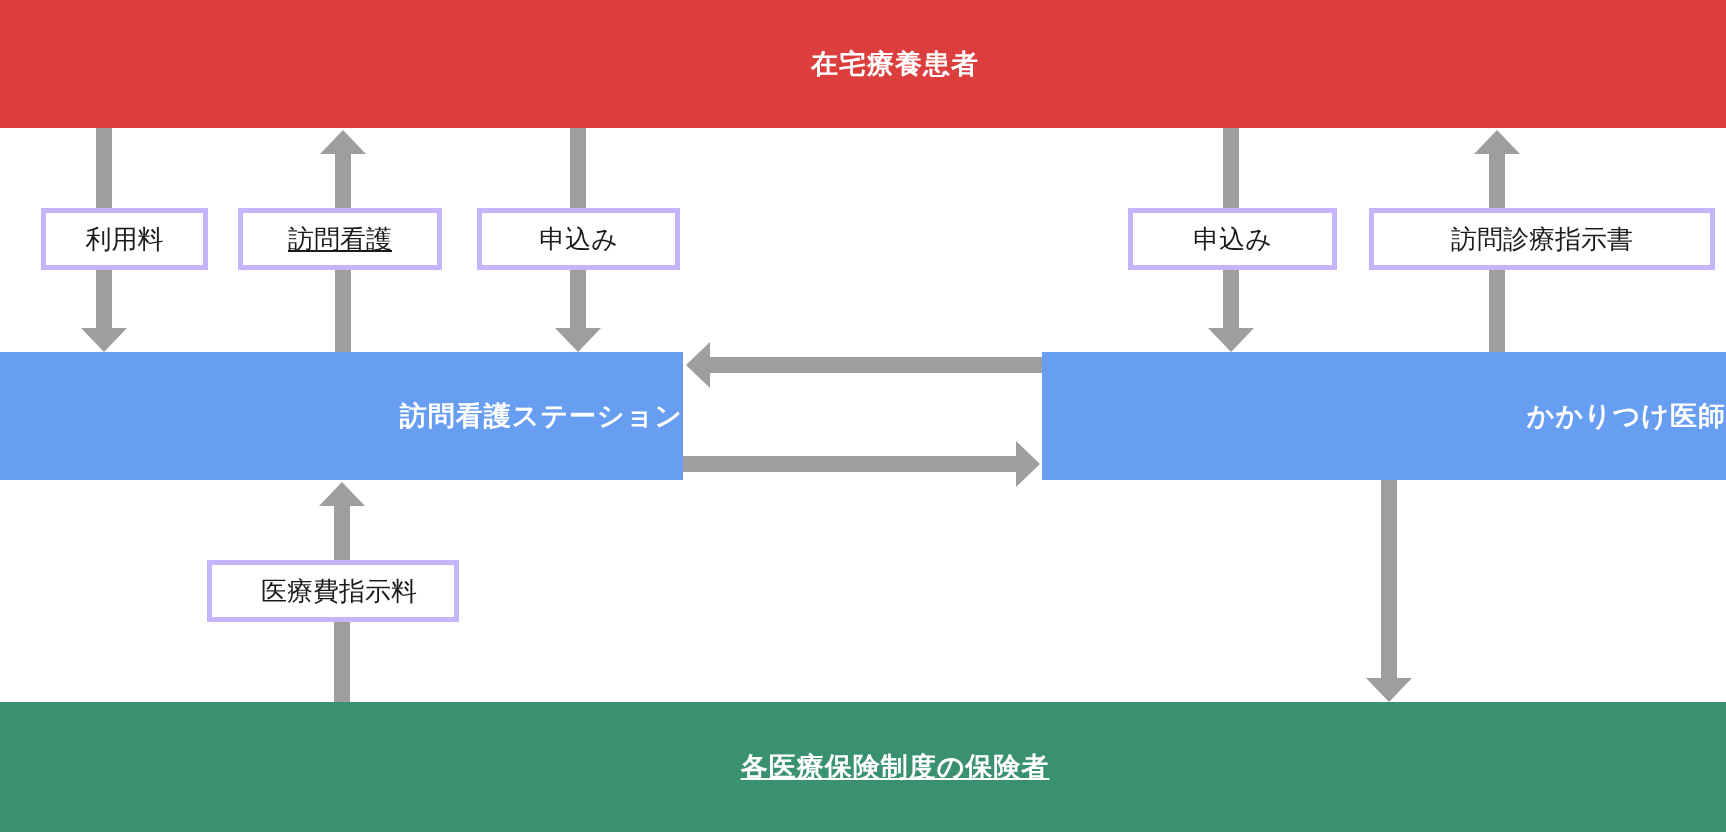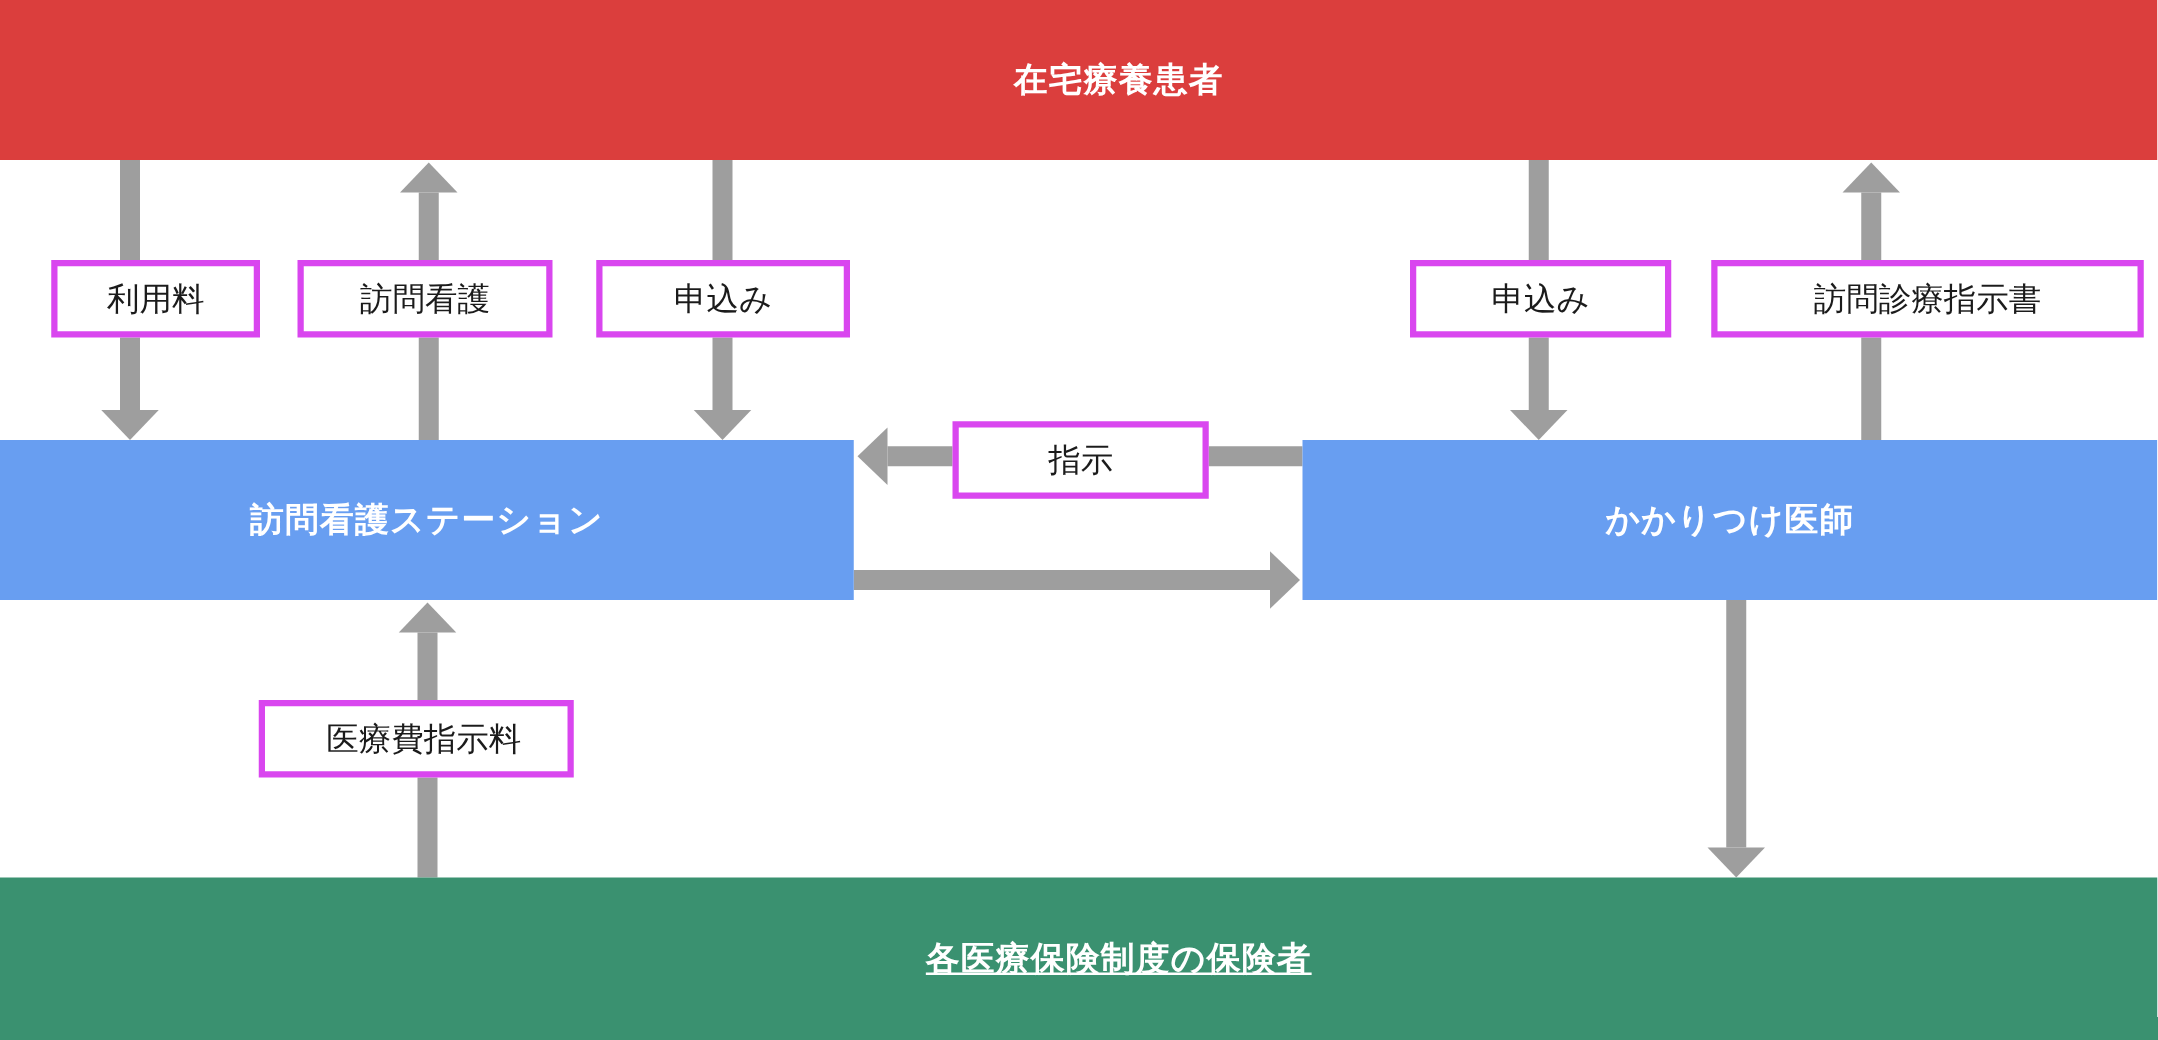--- a/index.html
+++ b/index.html
@@ -5,25 +5,25 @@
   html,body{margin:0;padding:0;background:#ffffff;}
   body{font-family:"Liberation Sans","DejaVu Sans",sans-serif;}
   .stage{position:relative;width:1726px;height:832px;background:#ffffff;overflow:hidden;}
 
   .banner{position:absolute;left:0;width:1726px;display:flex;align-items:center;justify-content:center;
           color:#ffffff;font-weight:bold;font-size:27px;letter-spacing:1px;z-index:4;padding-left:32px;}
   .banner.red{top:0;height:128px;background:#db3e3d;}
   .banner.green{top:702px;height:130px;background:#3a9170;text-decoration:underline;}
 
   .bluebox{position:absolute;top:352px;height:128px;background:#689ef1;display:flex;align-items:center;
-           justify-content:center;color:#ffffff;font-weight:bold;font-size:27px;letter-spacing:1px;z-index:2;}
+           justify-content:flex-end;color:#ffffff;font-weight:bold;font-size:27px;letter-spacing:1px;z-index:2;}
   .bluebox.left{left:0;width:683px;}
   .bluebox.right{left:1042px;width:684px;}
 
-  .lbl{position:absolute;background:#ffffff;border:5px solid #d946ef;box-sizing:border-box;
+  .lbl{position:absolute;background:#ffffff;border:5px solid #c4b5fd;box-sizing:border-box;
        display:flex;align-items:center;justify-content:center;font-size:26px;color:#1b1b1b;z-index:3;}
 
   .sv{position:absolute;width:16px;background:#9e9e9e;z-index:1;}
   .sh{position:absolute;height:16px;background:#9e9e9e;z-index:1;}
   .tri{position:absolute;width:0;height:0;z-index:1;}
   .tri.down {border-left:23px solid transparent;border-right:23px solid transparent;border-top:24px solid #9e9e9e;}
   .tri.up   {border-left:23px solid transparent;border-right:23px solid transparent;border-bottom:24px solid #9e9e9e;}
   .tri.left {border-top:23px solid transparent;border-bottom:23px solid transparent;border-right:24px solid #9e9e9e;}
   .tri.right{border-top:23px solid transparent;border-bottom:23px solid transparent;border-left:24px solid #9e9e9e;}
 </style>
@@ -92,27 +92,26 @@
   </div>
 
   <div style="display:contents">
     <div class="sv" style="left:1381px;top:480px;height:198px;"></div>
     <div class="tri down" style="left:1366px;top:678px;"></div>
   </div>
 
   
   <div class="lbl" style="left:41px;top:208px;width:167px;height:62px;">利用料</div>
 
-  <div class="lbl" style="left:238px;top:208px;width:204px;height:62px;">訪問看護</div>
+  <div class="lbl" style="left:238px;top:208px;width:204px;height:62px;text-decoration:underline;">訪問看護</div>
 
   <div class="lbl" style="left:477px;top:208px;width:203px;height:62px;">申込み</div>
 
   <div class="lbl" style="left:1128px;top:208px;width:209px;height:62px;">申込み</div>
 
   <div class="lbl" style="left:1369px;top:208px;width:346px;height:62px;">訪問診療指示書</div>
 
-  <div class="lbl" style="left:762px;top:337px;width:205px;height:62px;">指示</div>
 
 
   <div class="lbl" style="left:207px;top:560px;width:252px;height:62px;padding-left:12px;">医療費指示料</div>
 
 
 </div>
 
 </body></html>

